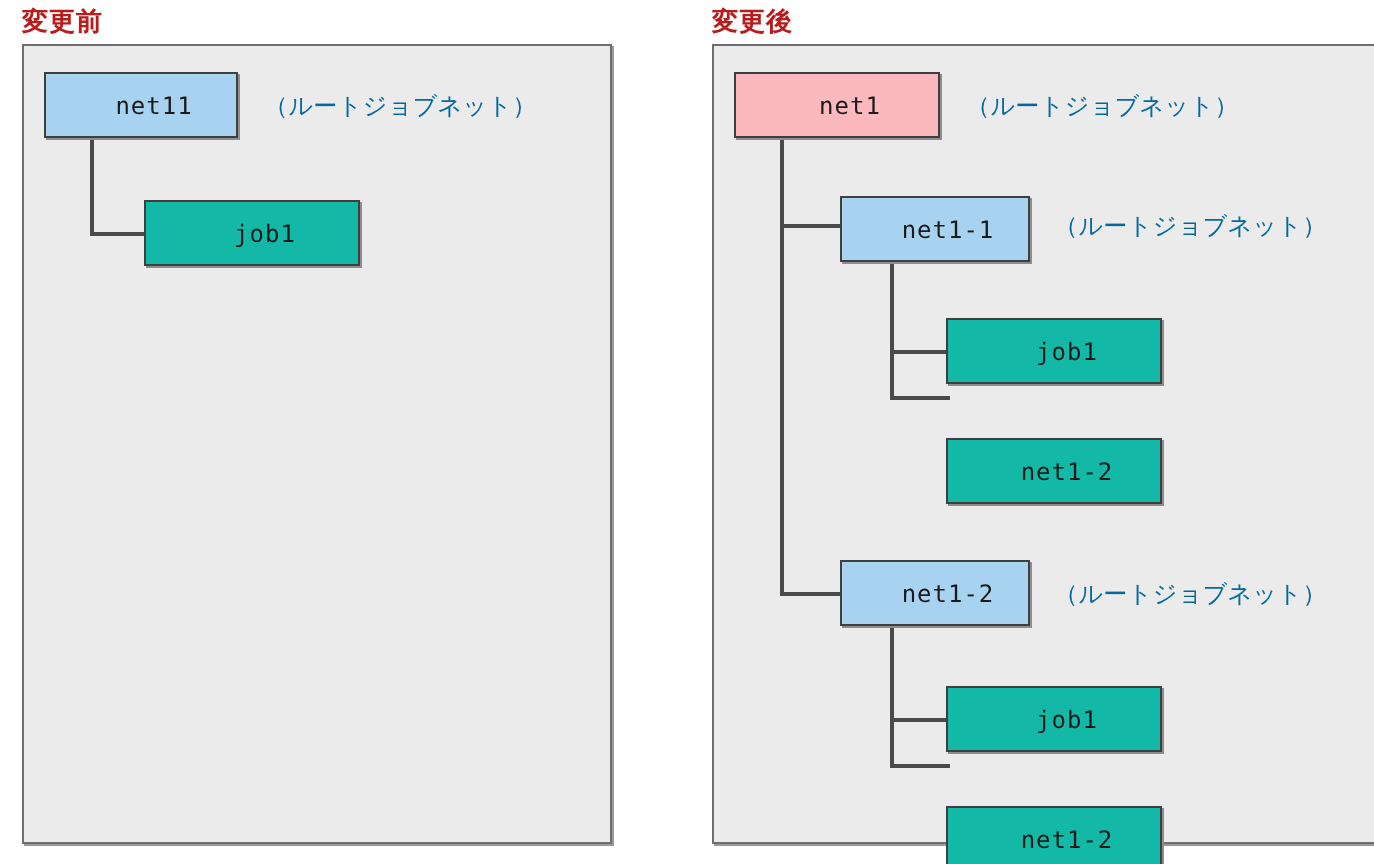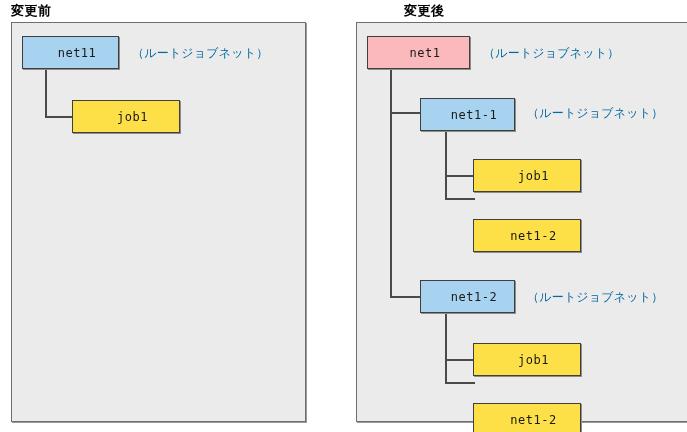--- a/index.html
+++ b/index.html
@@ -15,21 +15,21 @@
     overflow: hidden;
   }
   .stage {
     position: absolute;
     left: 0; top: 0;
     width: 687px; height: 432px;
   }
   .panel-title {
     position: absolute;
     font-size: 13px;
-    color: #000000;
+    color: #b91c1c;
     font-weight: 700;
     letter-spacing: 0.5px;
     white-space: nowrap;
   }
   .panel {
     position: absolute;
     background: #ebebeb;
     border: 1px solid #6e6e6e;
     box-sizing: border-box;
     box-shadow: 1px 1px 0 0 #9a9a9a;
@@ -40,39 +40,39 @@
     width: 295px;
     height: 400px;
   }
   #panel-after {
     left: 356px;
     top: 22px;
     width: 358px;
     height: 400px;
   }
   #title-before { left: 11px; top: 2px; }
-  #title-after  { left: 356px; top: 2px; margin-left: 48px; }
+  #title-after  { left: 356px; top: 2px; }
 
   .node {
     position: absolute;
     box-sizing: border-box;
     border: 1px solid #3f3f3f;
     display: flex;
     align-items: center;
     justify-content: center;
     font-family: "DejaVu Sans Mono", "Liberation Mono", monospace;
     font-size: 12px;
     color: #1a1a1a;
     letter-spacing: 0.5px;
     box-shadow: 1px 1px 0 0 #8d8d8d;
     z-index: 3;
     padding-left: 13px;
   }
   .node.blue  { background: #a8d3f0; }
-  .node.light { background: #fde047; }
+  .node.light { background: #14b8a6; }
   .node.pink  { background: #fbb9bd; }
 
   .note {
     position: absolute;
     font-size: 12px;
     color: #0369a1;
     white-space: nowrap;
     z-index: 3;
     letter-spacing: 0.2px;
   }

